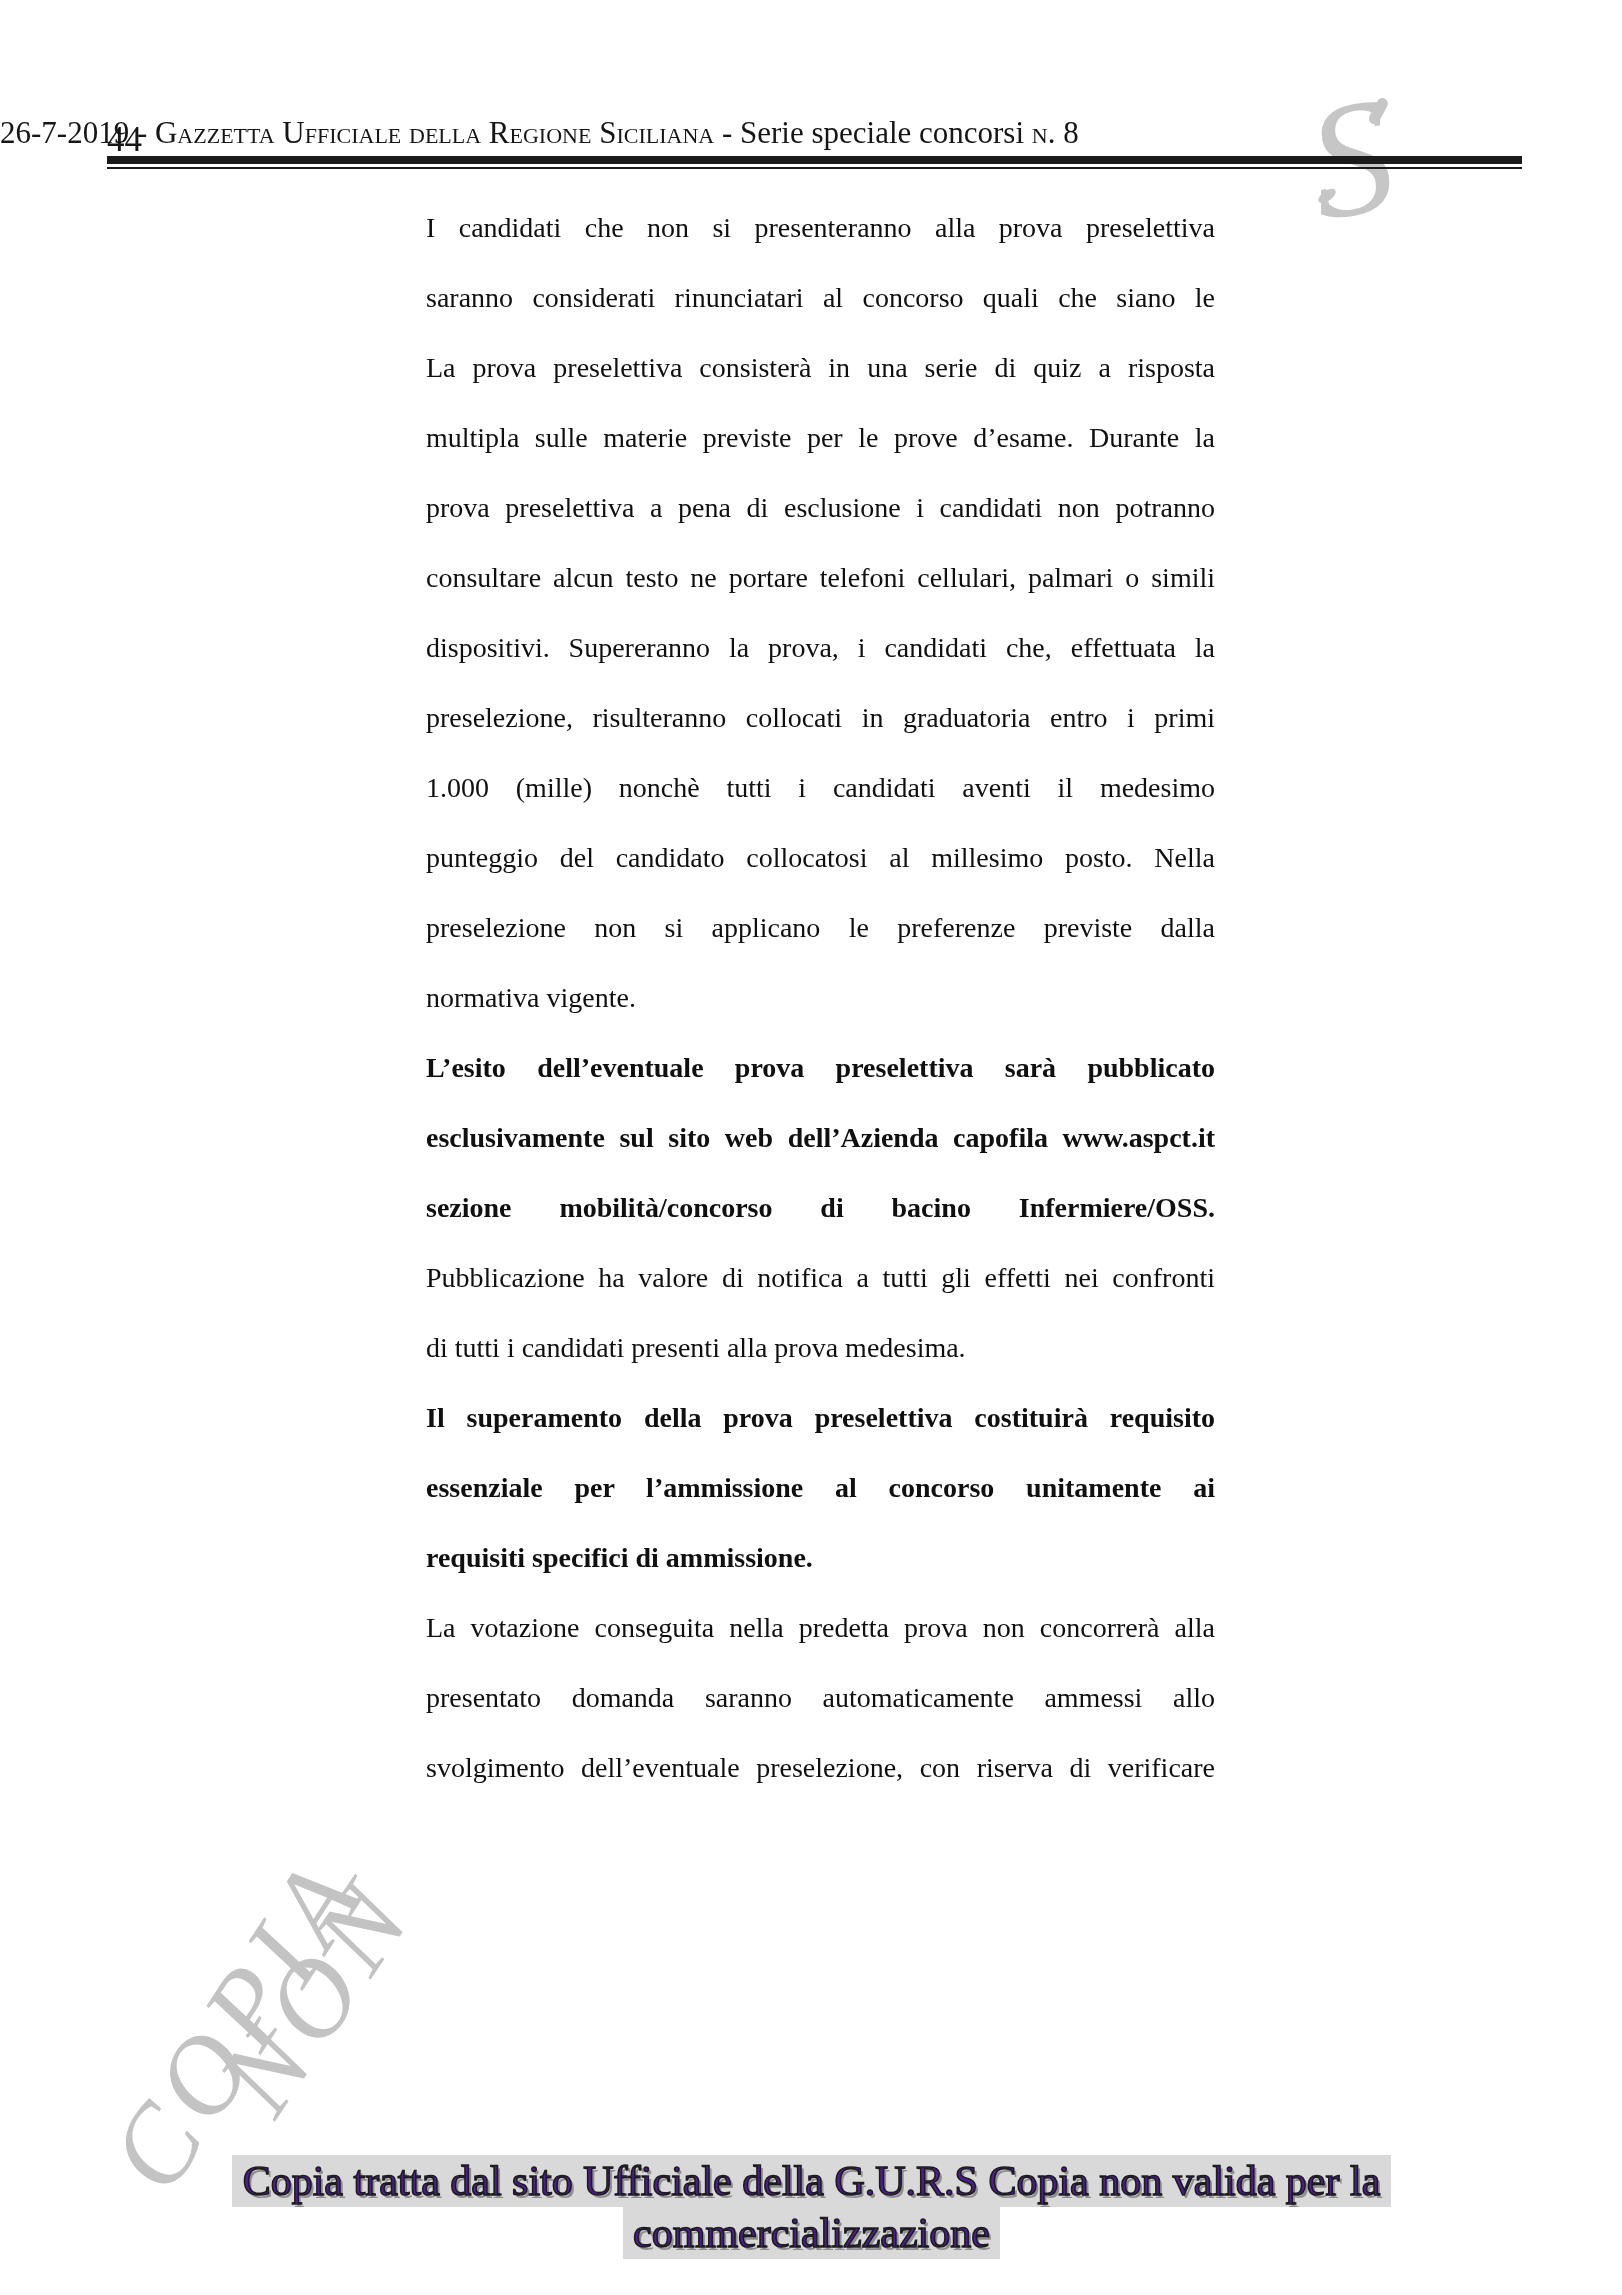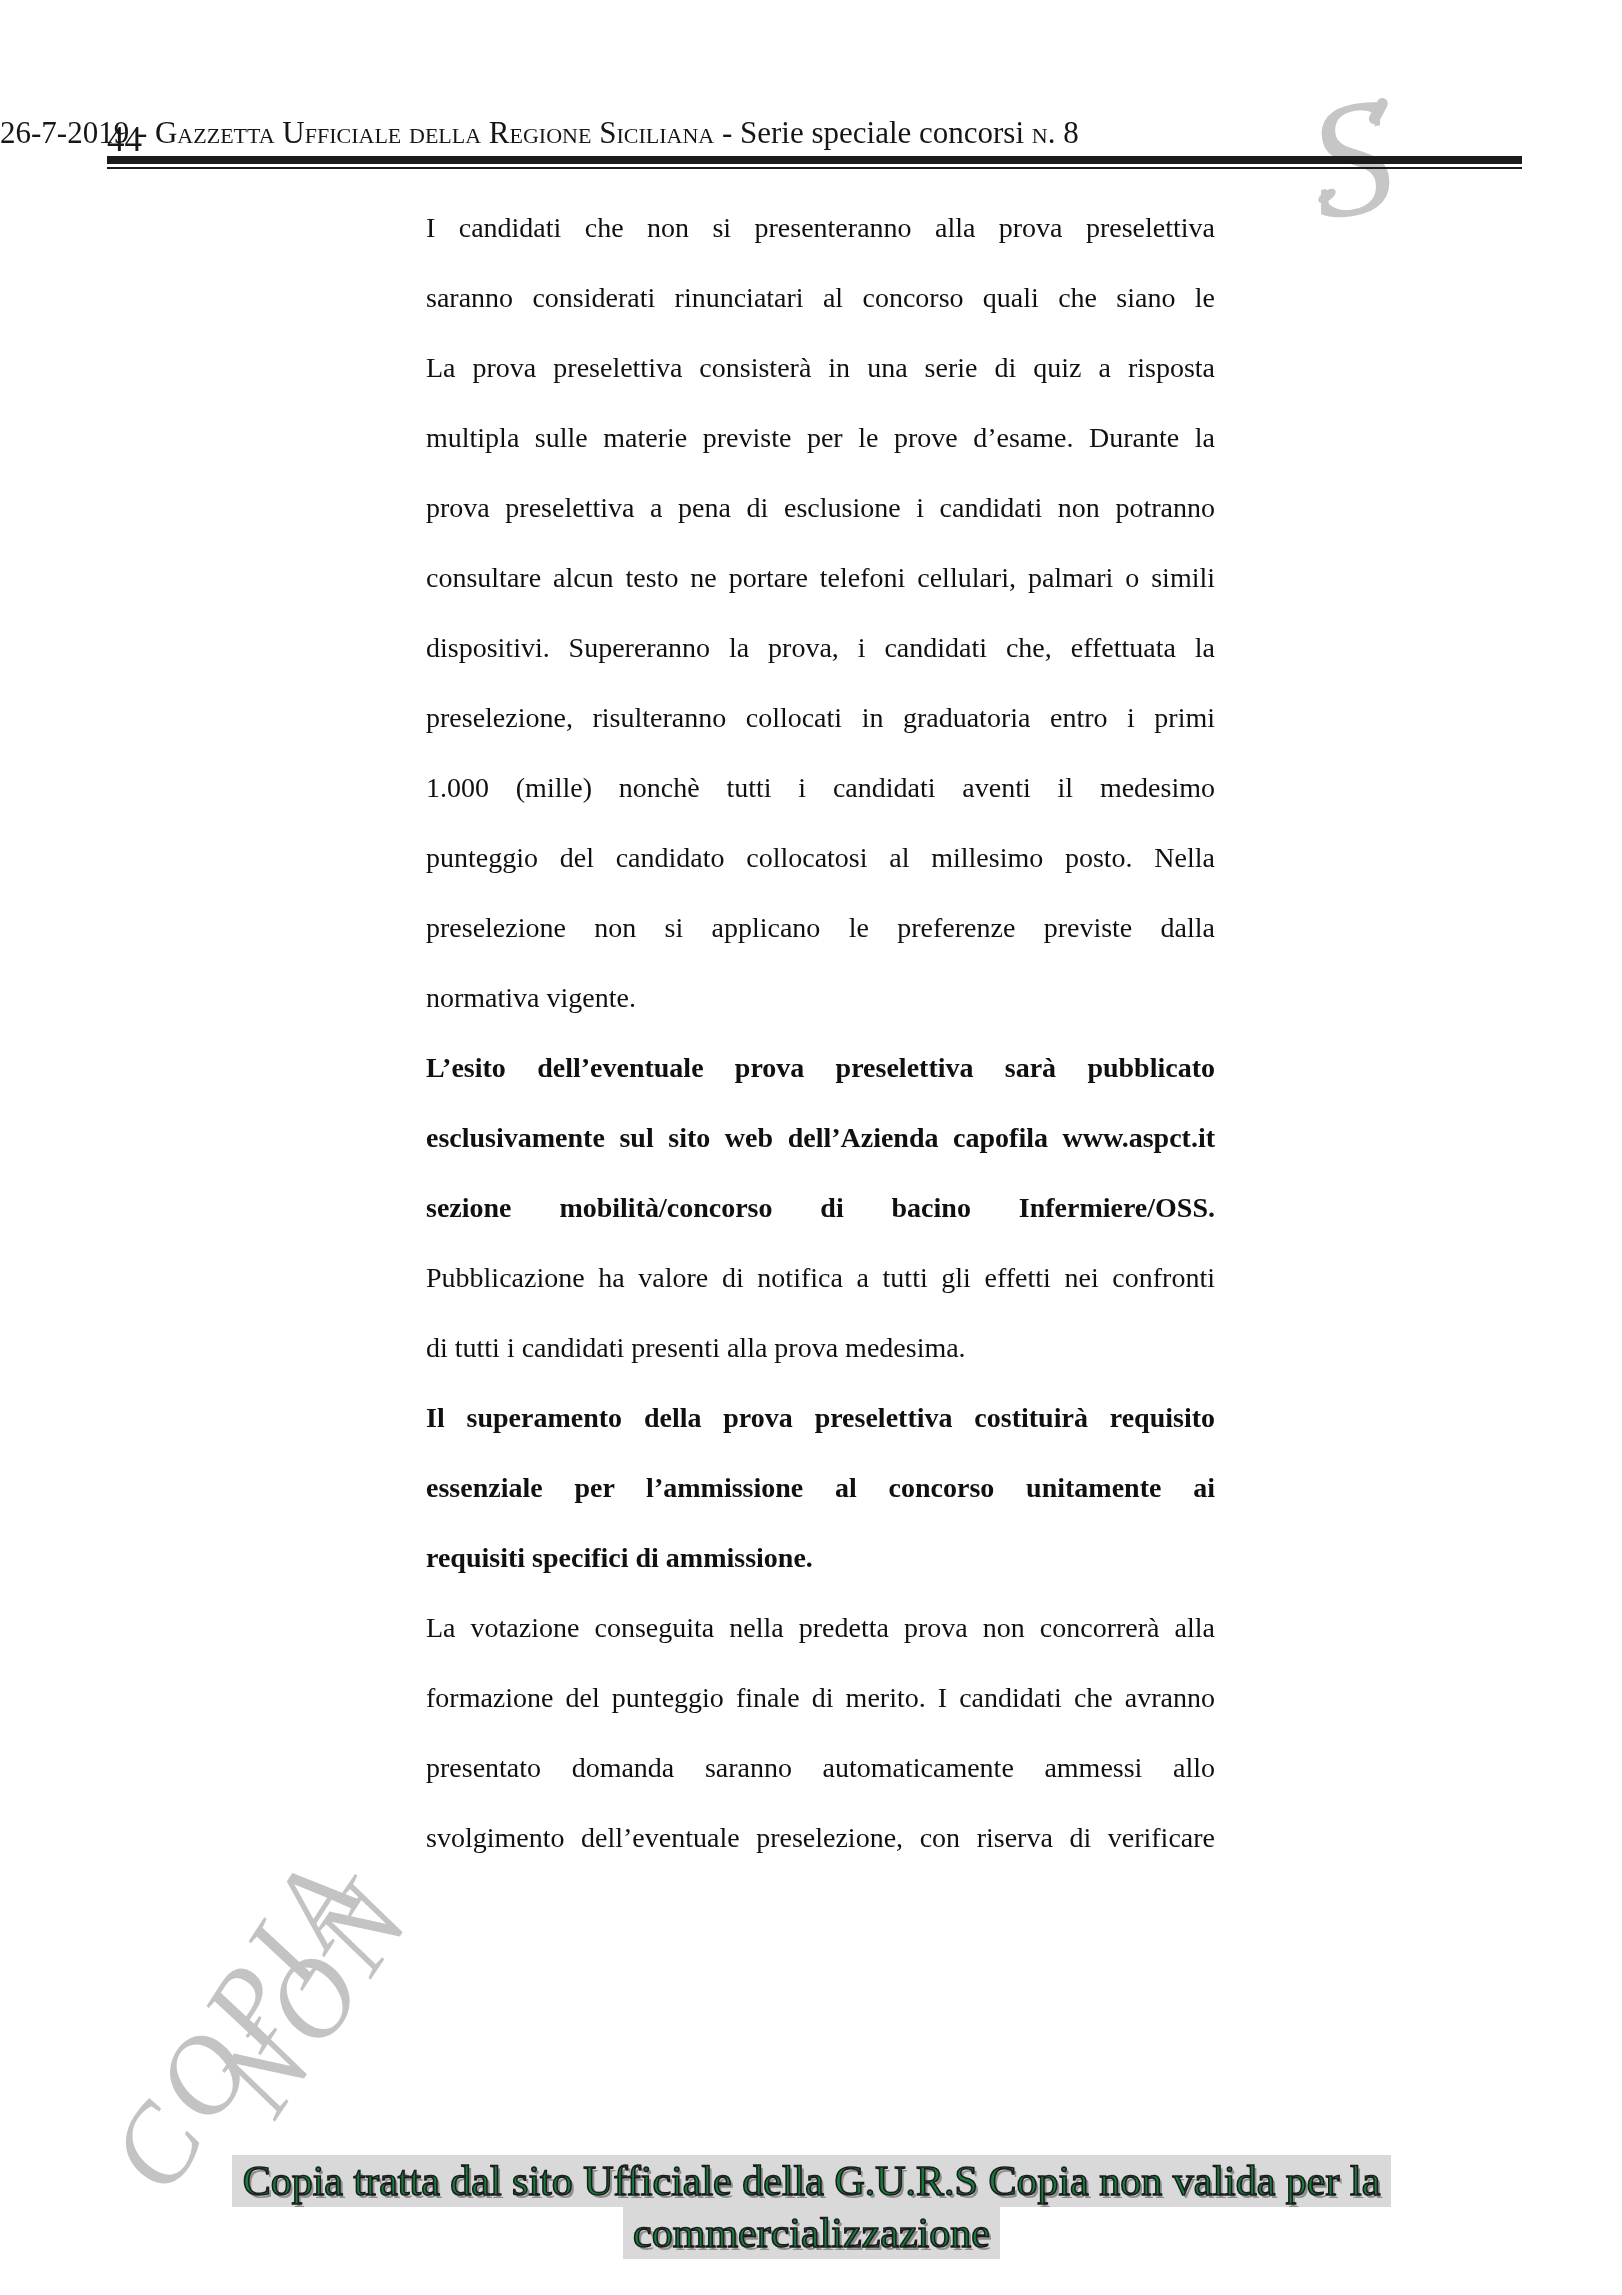--- a/index.html
+++ b/index.html
@@ -55,21 +55,21 @@
     background:#c6c6c6;transform:rotate(-35deg);z-index:1;
   }
   
   .footer{
     position:absolute;left:0;right:0;top:2155px;text-align:center;z-index:2;
   }
   .footer .strip{display:block;line-height:0;}
   .footer .strip > span{
     display:inline-block;background:#d9d9d9;padding:0 10.5px;
     font-size:42px;line-height:52px;white-space:nowrap;
-    color:#15803d;
+    color:#4c1d95;
     -webkit-text-stroke:1.6px #1c1c1c;
     text-shadow:2.6px 2.6px 0 #8f8f8f;
   }
 </style>
 </head>
 <body>
 
 <div class="wm wm-copia">COPIA</div>
 <div class="wm wm-non">NON</div>
 <div class="corner-s">S</div>
@@ -96,21 +96,20 @@
     <div class="line"><span>normativa vigente.</span></div>
     <div class="line b j"><span>L’esito dell’eventuale prova preselettiva sarà pubblicato</span></div>
     <div class="line b j"><span>esclusivamente sul sito web dell’Azienda capofila</span> <a class="doclink">www.aspct.it</a></div>
     <div class="line b j"><span>sezione mobilità/concorso di bacino Infermiere/OSS.</span></div>
     <div class="line j"><span>Pubblicazione ha valore di notifica a tutti gli effetti nei confronti</span></div>
     <div class="line"><span>di tutti i candidati presenti alla prova medesima.</span></div>
     <div class="line b j"><span>Il superamento della prova preselettiva costituirà requisito</span></div>
     <div class="line b j"><span>essenziale per l’ammissione al concorso unitamente ai</span></div>
     <div class="line b"><span>requisiti specifici di ammissione.</span></div>
     <div class="line j"><span>La votazione conseguita nella predetta prova non concorrerà alla</span></div>
-    <div class="line j"><span>formazione del punteggio finale di merito. I candidati che avranno</span></div>
     <div class="line j"><span>presentato domanda saranno automaticamente ammessi allo</span></div>
     <div class="line j"><span>svolgimento dell’eventuale preselezione, con riserva di verificare</span></div>
   </div>
 
 <div class="footer">
   <div class="strip"><span>Copia tratta dal sito Ufficiale della G.U.R.S Copia non valida per la</span></div>
   <div class="strip"><span>commercializzazione</span></div>
 </div>
 
 

